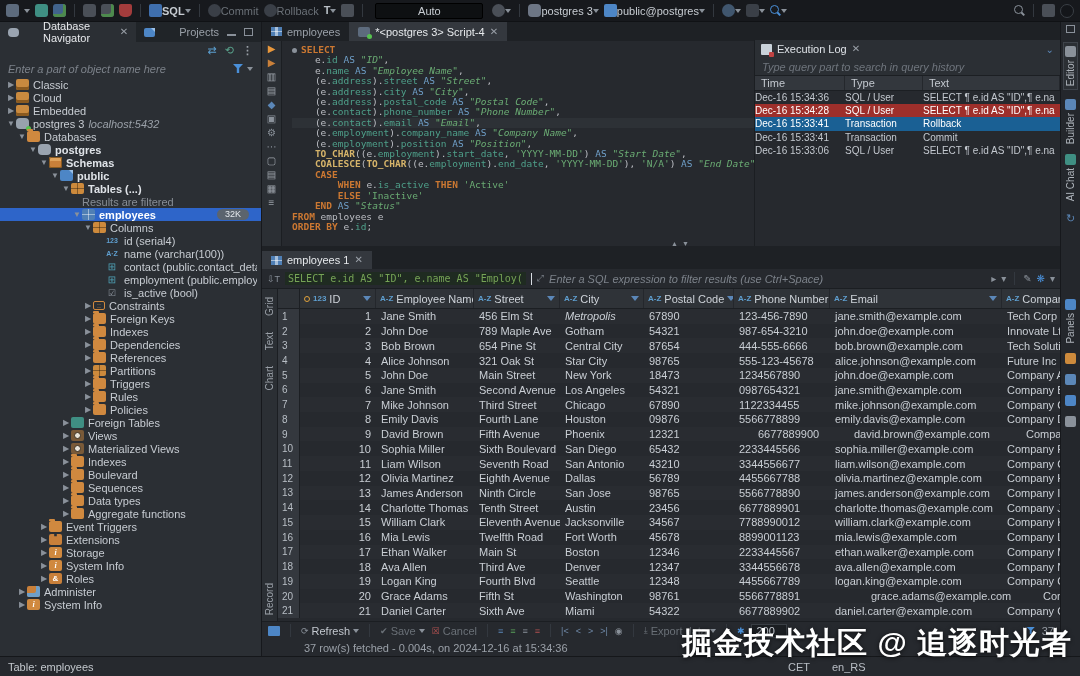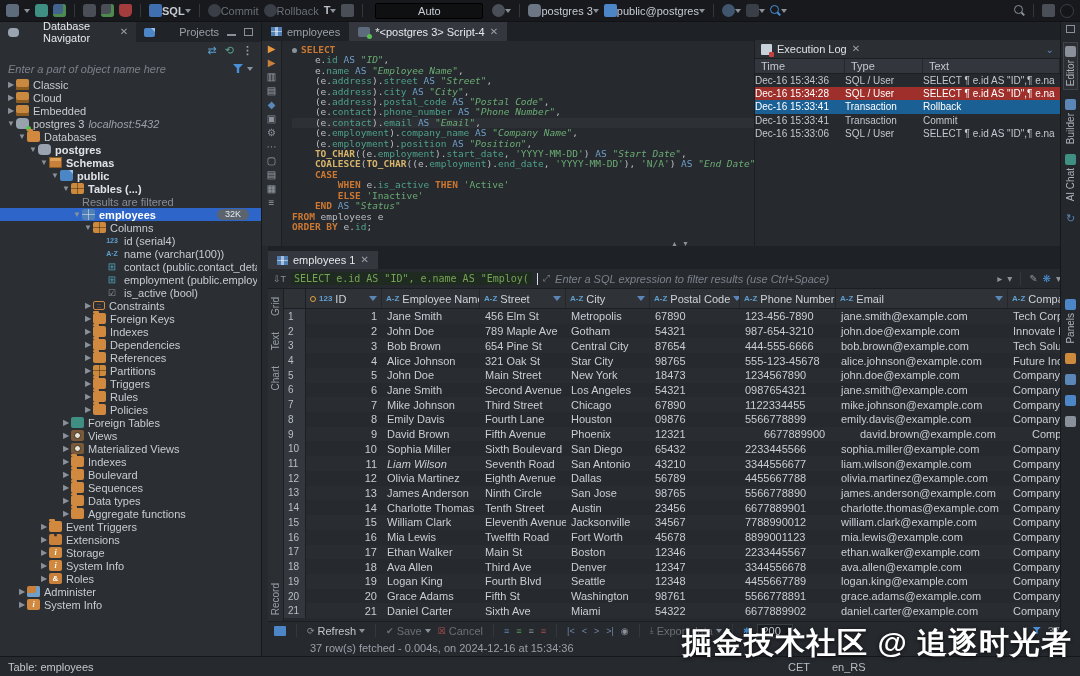--- a/index.html
+++ b/index.html
@@ -103,21 +103,21 @@
   .chev{color:#5b87b8;margin-left:auto;font-size:10px}
   .lg-search{height:15px;margin:1px 2px;color:#6f757d;font-style:italic;padding:0 5px;display:flex;align-items:center;flex:none}
   .lg-head{height:16px;display:flex;background:#33373d;border-top:1px solid #1c1f23;border-bottom:1px solid #1c1f23;flex:none;color:#c3c8cf}
   .lg-head>div{padding:0 6px;border-right:1px solid #24272c;display:flex;align-items:center}
   .lg-body{flex:1;background:#26292e;overflow:hidden}
   .lg-row{height:13.2px;display:flex;align-items:center;color:#c3c8cf;font-size:10px;white-space:nowrap}
   .lg-row.red{background:#9e2f2b;color:#fff}
   .lg-row.blue{background:#1a6094;color:#fff}
   .lt-time{width:90px}.lt-type{width:78px}.lt-text{flex:1 1 auto;min-width:0}
   
-  .results{position:absolute;left:268px;top:246px;width:798px;bottom:20px;display:flex;flex-direction:column;background:#26292e}
+  .results{position:absolute;left:262px;top:246px;width:798px;bottom:20px;display:flex;flex-direction:column;background:#26292e}
   .splitbar{height:5px;background:#1e2125;flex:none}
   .rtabs{height:18px;background:#1e2125;display:flex;align-items:center;flex:none}
   .rtab{padding:0 9px;height:18px;display:flex;align-items:center;gap:5px;background:#34383e;color:#e6e9ec}
   .gridico{width:11px;height:9px;background:#4f7fb5;background-image:linear-gradient(transparent 40%,rgba(255,255,255,.5) 40%,rgba(255,255,255,.5) 60%,transparent 60%),linear-gradient(90deg,transparent 40%,rgba(255,255,255,.5) 40%,rgba(255,255,255,.5) 60%,transparent 60%);flex:none}
   .filterbar{height:20px;border-bottom:1px solid #1b1e22;display:flex;align-items:center;padding:0 5px;gap:5px;flex:none}
   .ftico{color:#8a919a;font-size:9px;flex:none}
   .fsql{background:#1f2b21;color:#76a356;font:10px "DejaVu Sans Mono",monospace;padding:1px 3px;white-space:nowrap;flex:none}
   .caret{width:1px;height:12px;background:#d8dde2;flex:none}
   .fhint{color:#7c828a;font-style:italic;flex:1;overflow:hidden;white-space:nowrap}
   .fic{color:#8a919a;font-size:10px;flex:none}
@@ -515,20 +515,23 @@
         </div>
     </div>
 
     <div class="execlog">
       <div class="lg-tabs">
         <span class="lg-ico"></span>
         <span>Execution Log</span>
         <span class="x">✕</span>
         <span class="chev">⌄</span>
       </div>
+      <div class="lg-search it">
+          <span>Type query part to search in query history</span>
+        </div>
       <div class="lg-head">
         <div class="lt-time">Time</div>
         <div class="lt-type">Type</div>
         <div class="lt-text">Text</div>
       </div>
       <div class="lg-body">
           <div class="lg-row">
             <span class="lt-time">Dec-16 15:34:36</span>
             <span class="lt-type">SQL / User</span>
             <span class="lt-text">SELECT ¶    e.id AS "ID",¶    e.na</span>
@@ -631,21 +634,21 @@
               <span class="cty">A-Z</span>
               <span>Company Name</span>
             </div>
           </div>
         <div class="gbody">
             <div class="grow">
               <span class="rn">1</span>
               <span class="gc num" style="width: 76px;">1</span>
               <span class="gc" style="width: 98px;">Jane Smith</span>
               <span class="gc" style="width: 86px;">456 Elm St</span>
-              <span class="gc" style="width: 84px;">Metropolis</span>
+              <span class="gc" style="width: 84px; font-style: italic;">Metropolis</span>
               <span class="gc" style="width: 90px;">67890</span>
               <span class="gc" style="width: 96px;">123-456-7890</span>
               <span class="gc" style="width: 172px;">jane.smith@example.com</span>
               <span class="gc" style="flex: 1 1 0%; min-width: 0px;">Tech Corp</span>
             </div>
             <div class="grow">
               <span class="rn">2</span>
               <span class="gc num" style="width: 76px;">2</span>
               <span class="gc" style="width: 98px;">John Doe</span>
               <span class="gc" style="width: 86px;">789 Maple Ave</span>
@@ -739,21 +742,21 @@
               <span class="gc" style="width: 86px;">Sixth Boulevard</span>
               <span class="gc" style="width: 84px;">San Diego</span>
               <span class="gc" style="width: 90px;">65432</span>
               <span class="gc" style="width: 96px;">2233445566</span>
               <span class="gc" style="width: 172px;">sophia.miller@example.com</span>
               <span class="gc" style="flex: 1 1 0%; min-width: 0px;">Company F</span>
             </div>
             <div class="grow">
               <span class="rn">11</span>
               <span class="gc num" style="width: 76px;">11</span>
-              <span class="gc" style="width: 98px; font-style: italic;">Liam Wilson</span>
+              <span class="gc" style="width: 98px;">Liam Wilson</span>
               <span class="gc" style="width: 86px;">Seventh Road</span>
               <span class="gc" style="width: 84px;">San Antonio</span>
               <span class="gc" style="width: 90px;">43210</span>
               <span class="gc" style="width: 96px;">3344556677</span>
               <span class="gc" style="width: 172px;">liam.wilson@example.com</span>
               <span class="gc" style="flex: 1 1 0%; min-width: 0px;">Company G</span>
             </div>
             <div class="grow">
               <span class="rn">12</span>
               <span class="gc num" style="width: 76px;">12</span>
@@ -843,21 +846,21 @@
               <span class="gc" style="flex: 1 1 0%; min-width: 0px;">Company O</span>
             </div>
             <div class="grow">
               <span class="rn">20</span>
               <span class="gc num" style="width: 76px;">20</span>
               <span class="gc" style="width: 98px;">Grace Adams</span>
               <span class="gc" style="width: 86px;">Fifth St</span>
               <span class="gc" style="width: 84px;">Washington</span>
               <span class="gc" style="width: 90px;">98761</span>
               <span class="gc" style="width: 96px;">5566778891</span>
-              <span class="gc" style="width: 172px;">grace.adams@example.com</span>
+              <span class="gc" style="width: 172px; margin-left: 36px;">grace.adams@example.com</span>
               <span class="gc" style="flex: 1 1 0%; min-width: 0px;">Company P</span>
             </div>
             <div class="grow">
               <span class="rn">21</span>
               <span class="gc num" style="width: 76px;">21</span>
               <span class="gc" style="width: 98px;">Daniel Carter</span>
               <span class="gc" style="width: 86px;">Sixth Ave</span>
               <span class="gc" style="width: 84px;">Miami</span>
               <span class="gc" style="width: 90px;">54322</span>
               <span class="gc" style="width: 96px;">6677889902</span>

